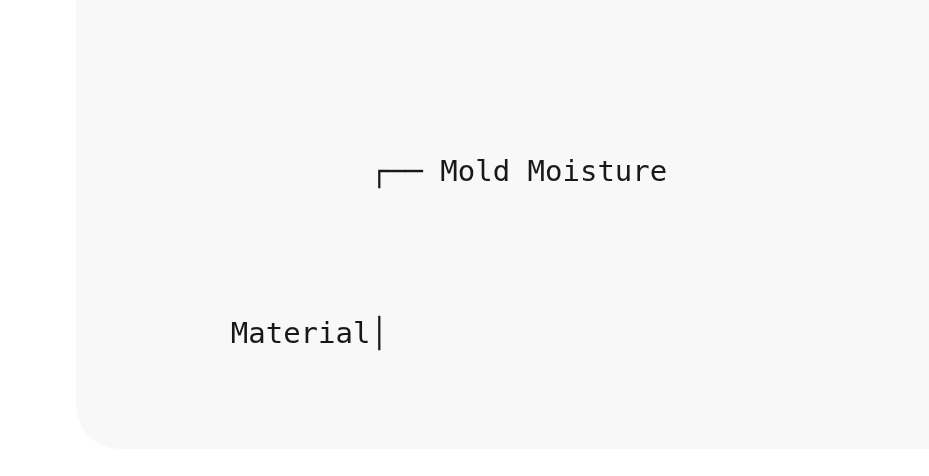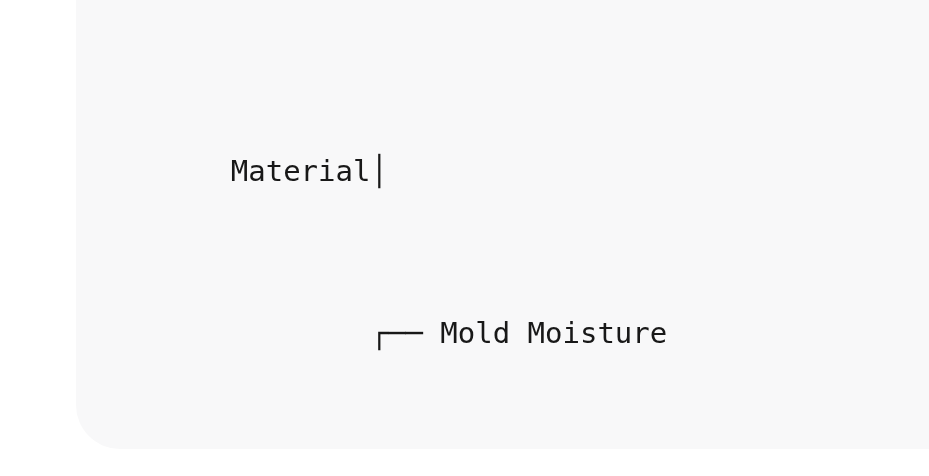--- a/index.html
+++ b/index.html
@@ -33,20 +33,20 @@
   .row { height: 54px; }
   .hl { color: #53a553; }
 </style>
 </head>
 <body>
 
 <div class="card">
 </div>
 
 <div class="tree">
+  <div class="row"><span>              ┌── Mold Moisture</span><span class="hl"></span></div>
   <div class="row"><span>      Material│</span><span class="hl"></span></div>
-  <div class="row"><span>              ┌── Mold Moisture</span><span class="hl"></span></div>
   <div class="row"></div>
   
   
   
   
 </div>
 
 </body></html>

